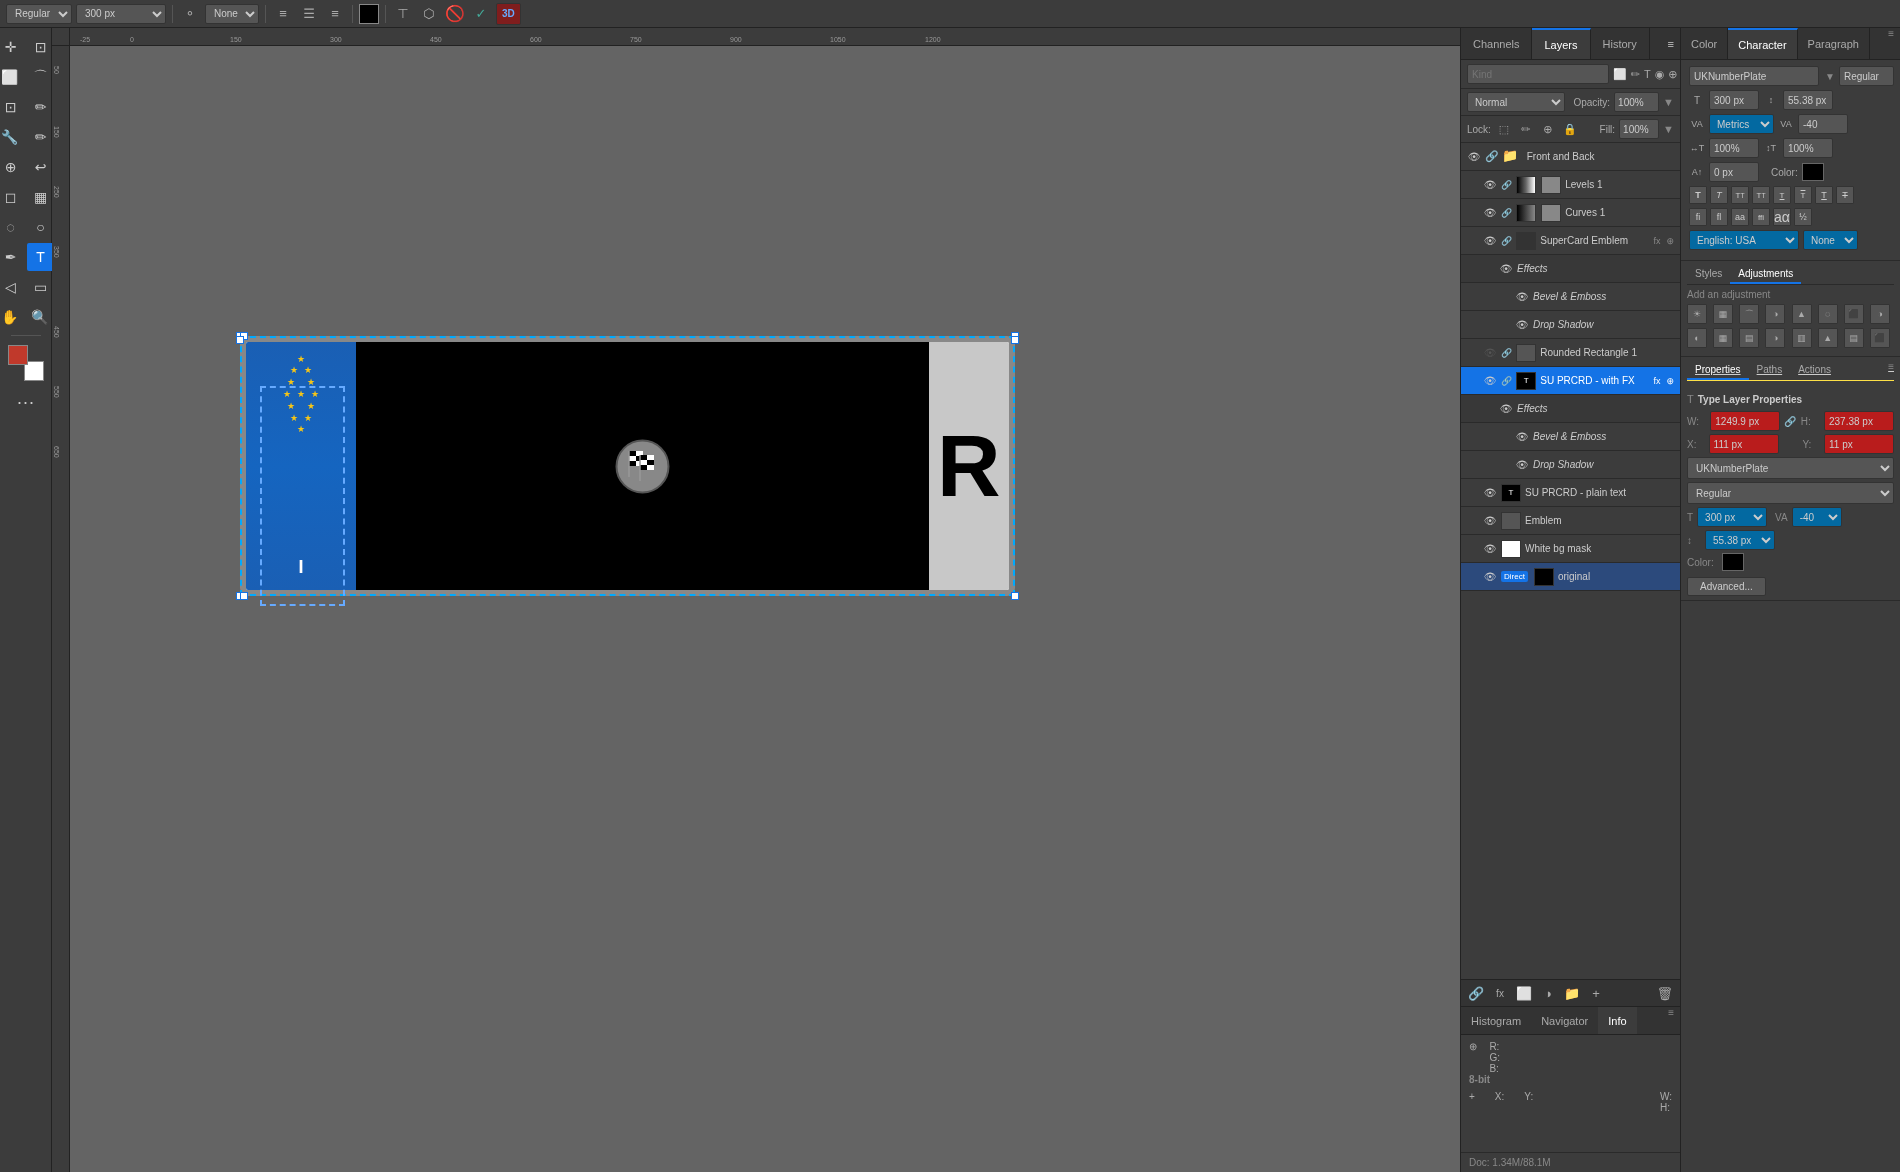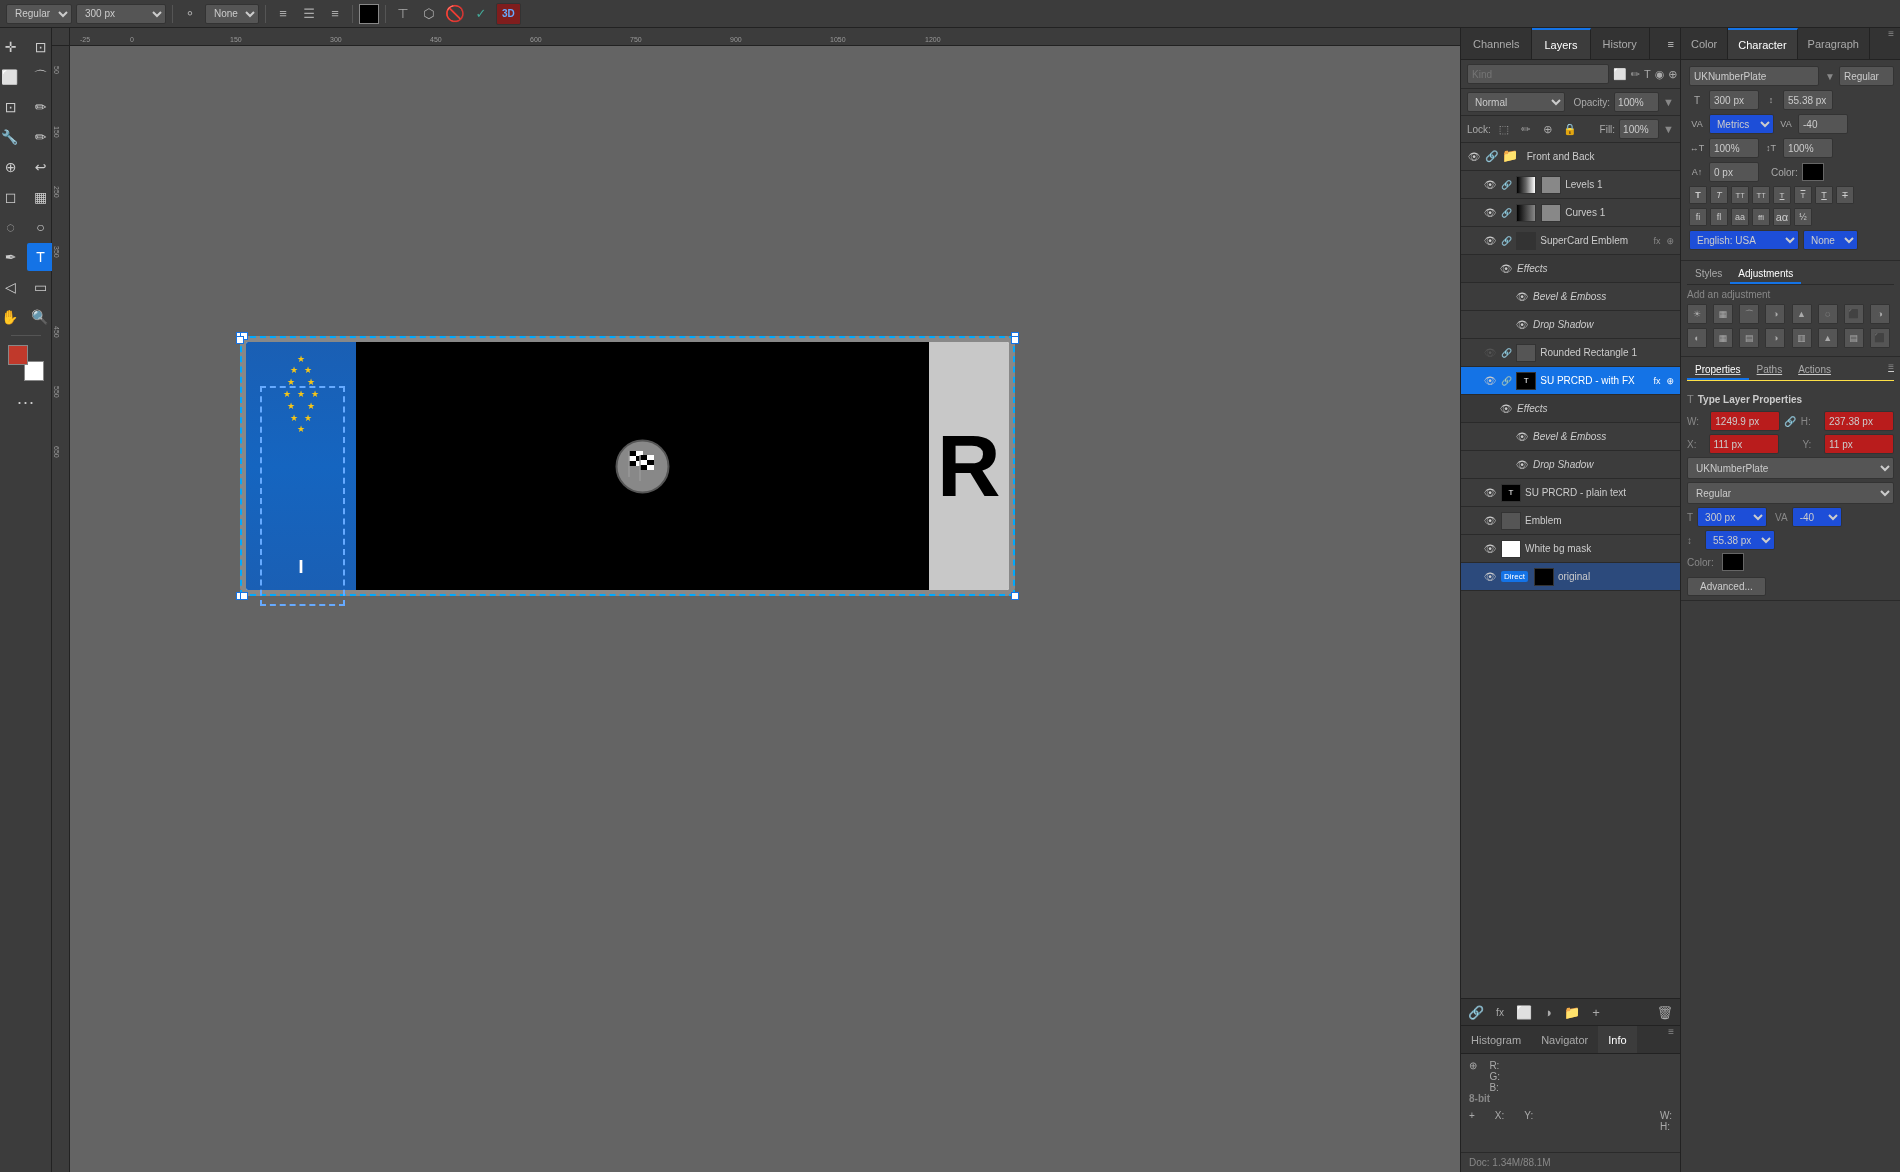--- a/index.html
+++ b/index.html
@@ -377,21 +377,21 @@
       display: flex;
       align-items: center;
       justify-content: center;
       font-size: 13px;
       color: #aaa;
       cursor: pointer;
     }
 
     
     .histogram-panel {
-      height: 147px;
+      height: 166px;
       border-top: 1px solid #222;
       display: flex;
       flex-direction: column;
     }
     .histo-tabs {
       display: flex;
       background: #333;
       border-bottom: 1px solid #222;
       height: 28px;
     }
@@ -473,21 +473,21 @@
       background: #555;
       border: 1px solid #333;
       color: #ccc;
       font-size: 10px;
       padding: 0 4px;
       border-radius: 2px;
     }
     .char-input.sm { width: 50px; }
     .char-input-select {
       height: 20px;
-      background: #1d4ed8;
+      background: #0369a1;
       border: 1px solid #333;
       color: #ccc;
       font-size: 10px;
       padding: 0 3px;
       border-radius: 2px;
     }
     .char-icon {
       width: 16px;
       height: 16px;
       display: flex;
@@ -1099,21 +1099,21 @@
             </div>
           <div class="char-style-btn">
               <s>T</s>
             </div>
         </div>
         <div style="margin-top:4px;" class="char-btn-row">
           <div class="char-style-btn" style="font-size:9px;">fi</div>
           <div class="char-style-btn" style="font-size:9px;">fl</div>
           <div class="char-style-btn" style="font-size:9px;">aa</div>
           <div class="char-style-btn" style="font-size:8px;">ffi</div>
-          <div class="char-style-btn" style="font-size:11px;">aα</div>
+          <div class="char-style-btn" style="font-size:14px;">aα</div>
           <div class="char-style-btn" style="font-size:9px;">½</div>
         </div>
 
         <div class="char-row char-lang-row" style="margin-top:4px;">
           <select class="char-input-select" style="width:110px;">
             <option>English: USA</option>
           </select>
           <select class="char-input-select" style="width:55px;">
             <option>None</option>
           </select>

